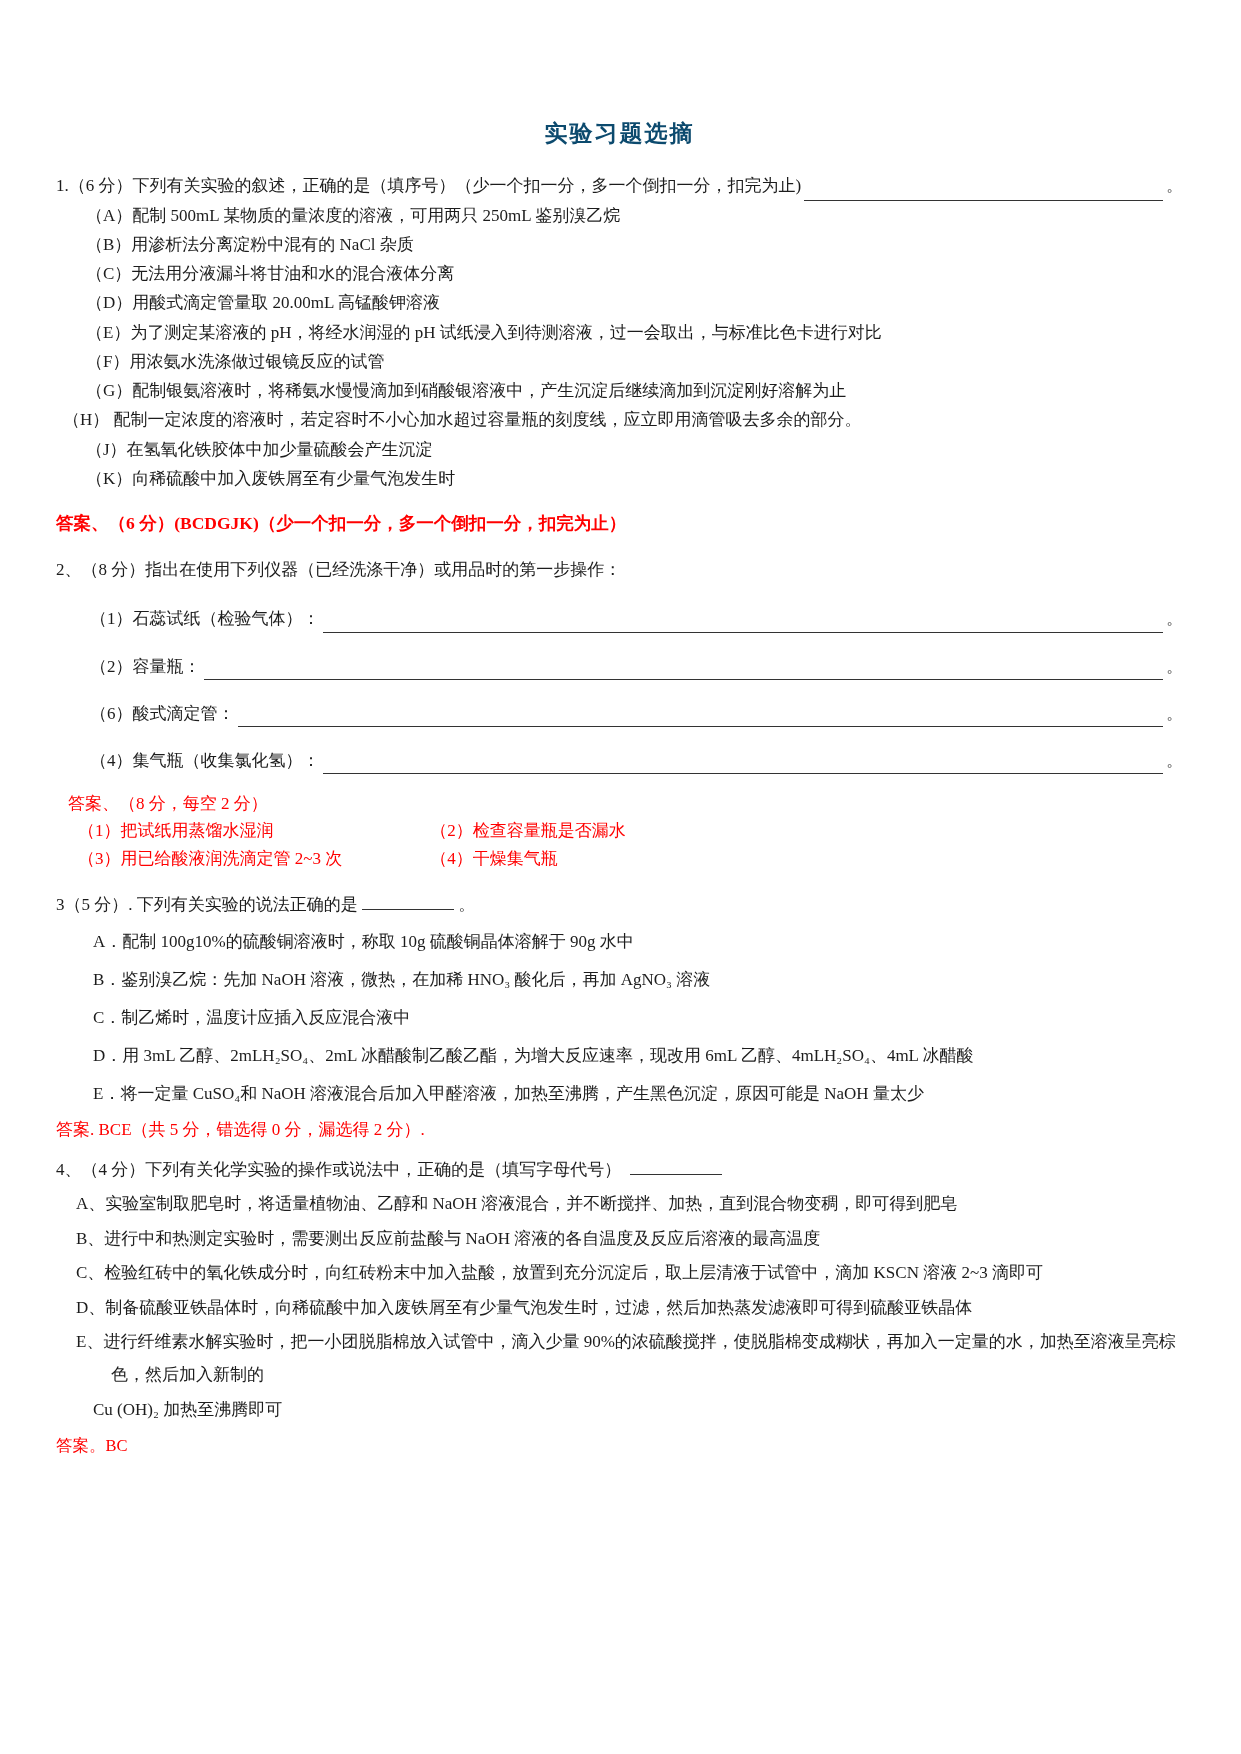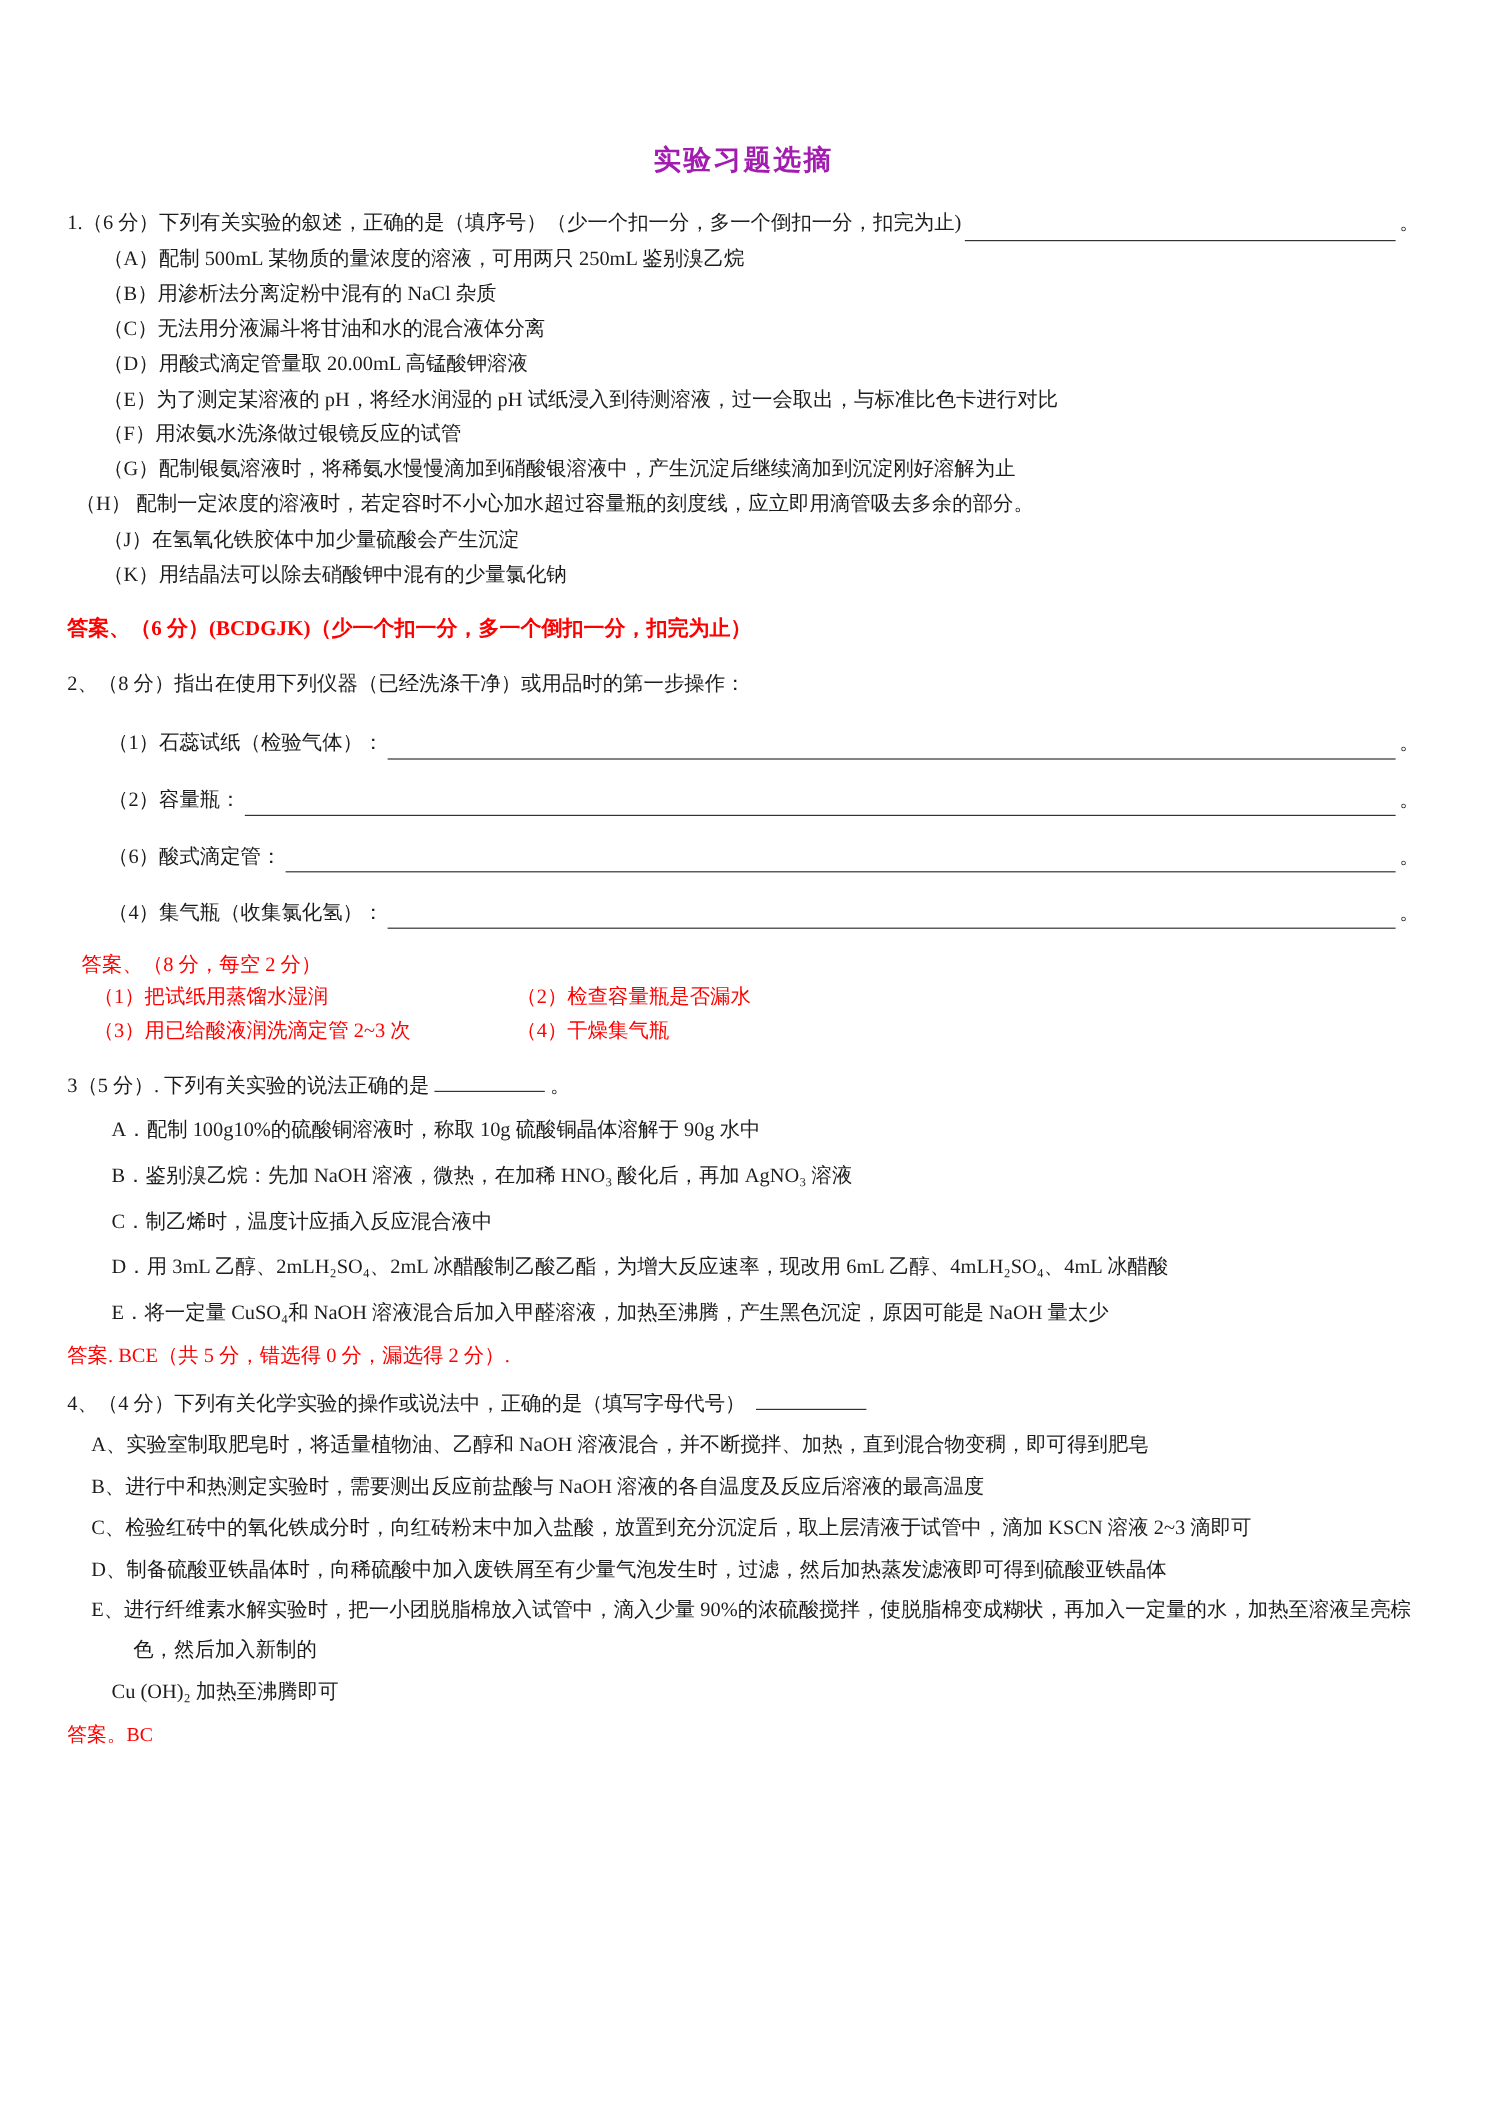--- a/index.html
+++ b/index.html
@@ -6,21 +6,21 @@
   html,body { background:#ffffff; }
   body {
     width:1241px; height:1754px;
     font-family:"Liberation Serif","DejaVu Serif",serif;
     color:#1c1c1c; font-size:17px;
   }
   .page { width:1241px; height:1754px; padding:118px 58px 0 56px; background:#fff; }
 
   .doc-title {
     text-align:center; font-size:23px; font-weight:bold;
-    letter-spacing:2px; margin-bottom:22px; color:#a21caf;
+    letter-spacing:2px; margin-bottom:22px; color:#0c4a6e;
   }
 
   
   .blank-fill { flex:1 1 auto; border-bottom:1px solid #333; height:1.15em; margin:0 3px; align-self:flex-end; }
   .short-blank { display:inline-block; border-bottom:1px solid #333; height:1em; vertical-align:baseline; }
   .answer { color:#ff0000; }
 
   
   .q1-stem { display:flex; line-height:1.75; }
   .q1-stem .stem-text { white-space:nowrap; }
@@ -68,21 +68,21 @@
     <div class="q1-opts">
       <p>（A）配制 500mL 某物质的量浓度的溶液，可用两只 250mL 鉴别溴乙烷</p>
       <p>（B）用渗析法分离淀粉中混有的 NaCl 杂质</p>
       <p>（C）无法用分液漏斗将甘油和水的混合液体分离</p>
       <p>（D）用酸式滴定管量取 20.00mL 高锰酸钾溶液</p>
       <p>（E）为了测定某溶液的 pH，将经水润湿的 pH 试纸浸入到待测溶液，过一会取出，与标准比色卡进行对比</p>
       <p>（F）用浓氨水洗涤做过银镜反应的试管</p>
       <p>（G）配制银氨溶液时，将稀氨水慢慢滴加到硝酸银溶液中，产生沉淀后继续滴加到沉淀刚好溶解为止</p>
       <p class="opt-h">（H）  配制一定浓度的溶液时，若定容时不小心加水超过容量瓶的刻度线，应立即用滴管吸去多余的部分。</p>
       <p>（J）在氢氧化铁胶体中加少量硫酸会产生沉淀</p>
-      <p>（K）用结晶法可以除去硝酸钾中混有的少量氯化钠</p>
+      <p>（K）向稀硫酸中加入废铁屑至有少量气泡发生时</p>
     </div>
     <p class="answer q1-answer">答案、（6 分）(BCDGJK)（少一个扣一分，多一个倒扣一分，扣完为止）</p>
   </div>
 
   <div class="q2">
     <p class="q2-stem">2、（8 分）指出在使用下列仪器（已经洗涤干净）或用品时的第一步操作：</p>
 
     <div class="q2-item">
       <span class="label">（1）石蕊试纸（检验气体）：</span>
       <span class="blank-fill"></span>

